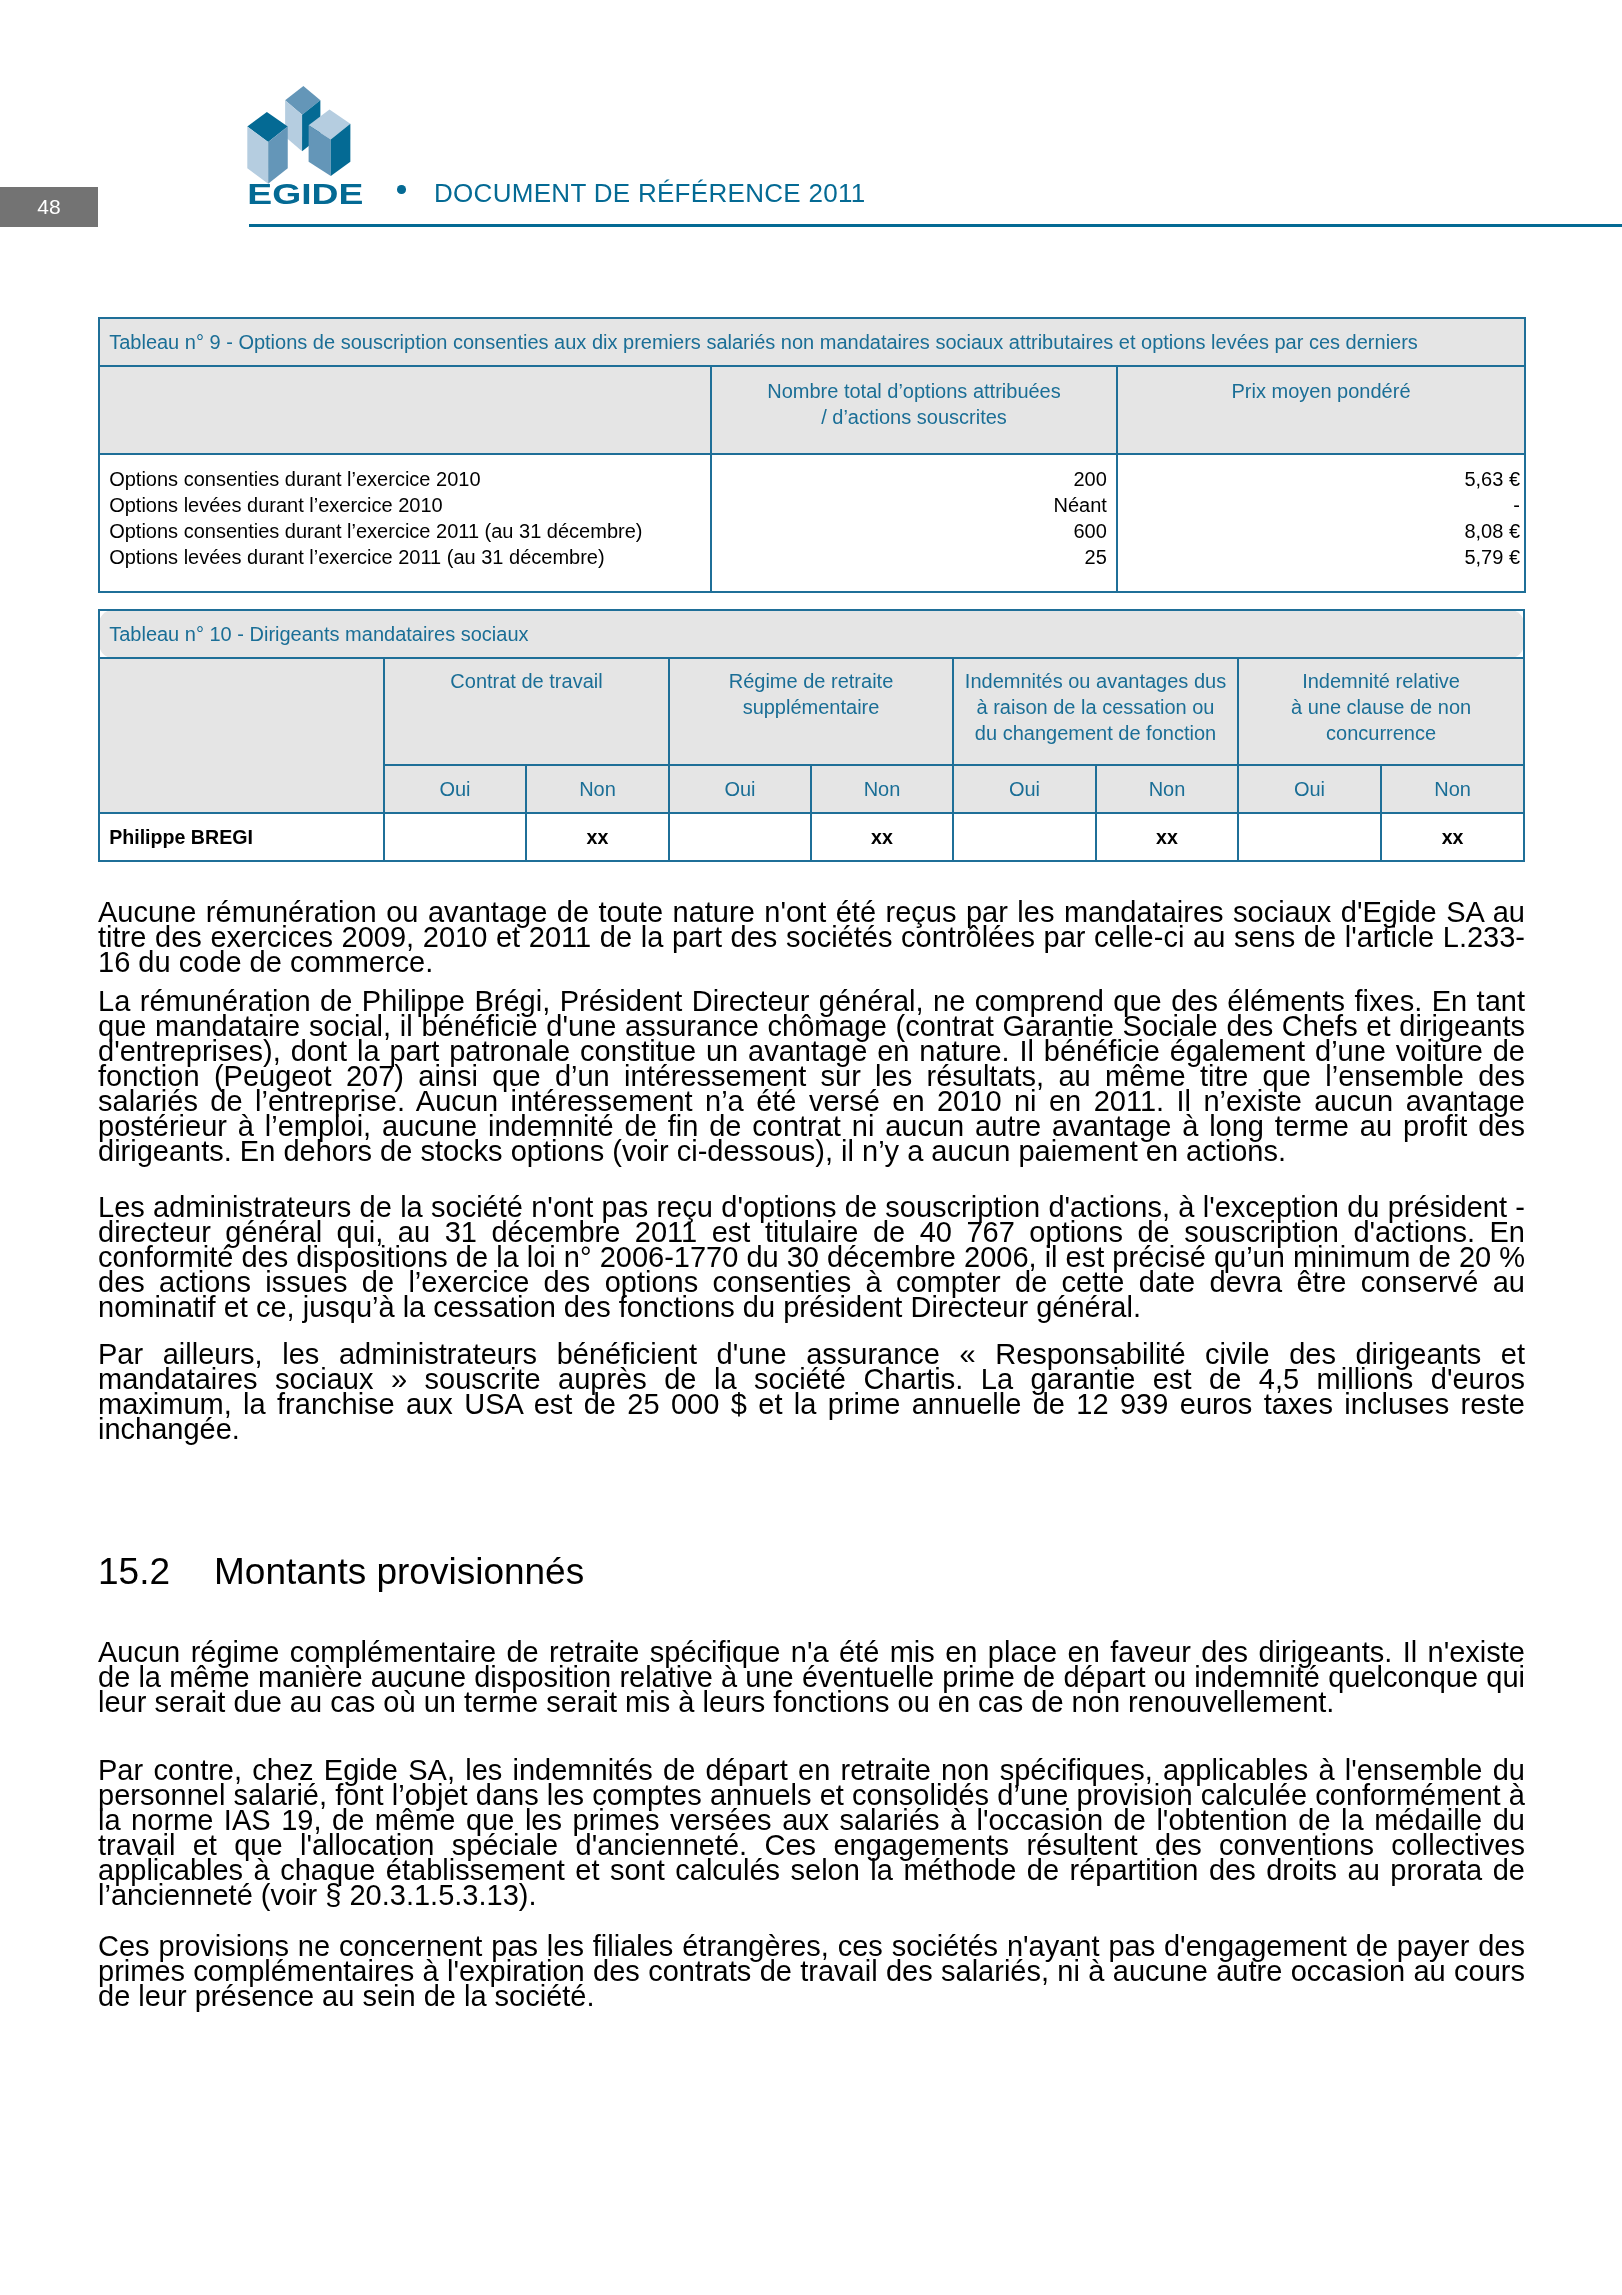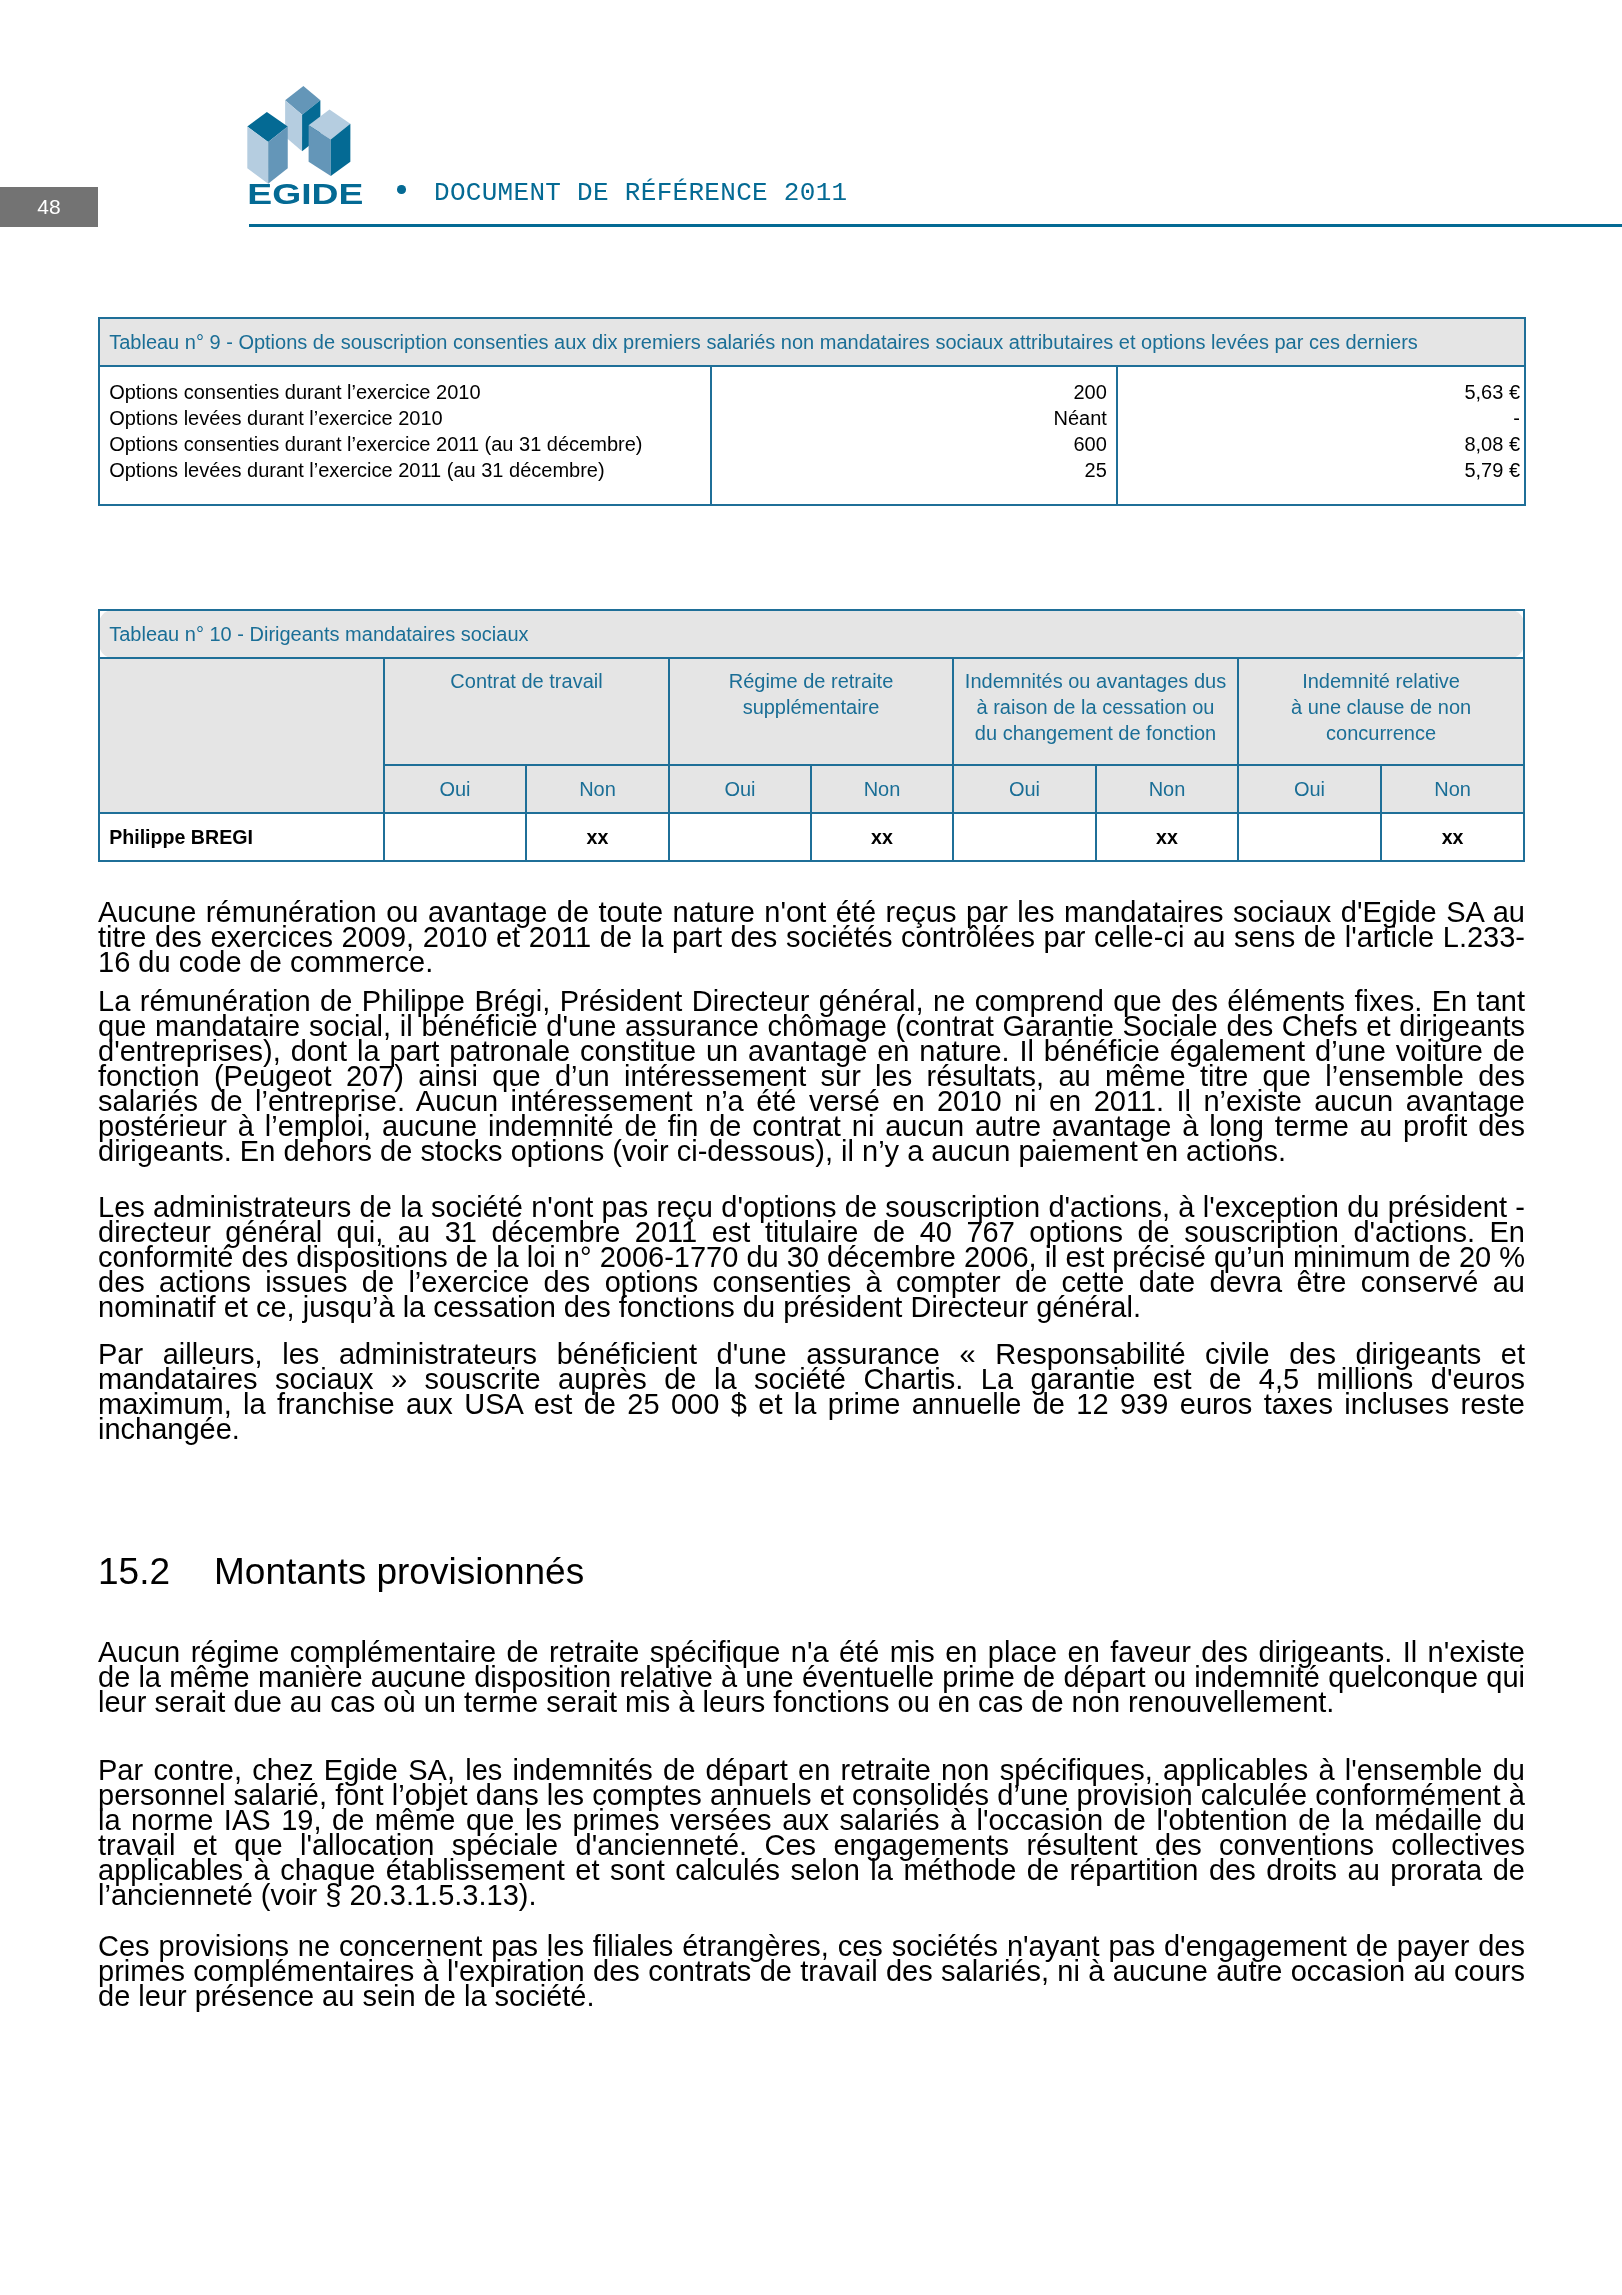--- a/index.html
+++ b/index.html
@@ -5,21 +5,21 @@
   html, body { margin:0; padding:0; background:#ffffff; }
   body { width:1623px; height:2295px; position:relative; overflow:hidden;
          font-family:"Liberation Sans", sans-serif; color:#000; }
   .abs { position:absolute; }
 
   
   #page-num-box { left:0; top:187px; width:98px; height:40px; background:#737373; }
   #page-num { color:#ffffff; font-size:21px; position:absolute; left:0; width:98px; top:7.9px; text-align:center; }
   #logo { left:247px; top:86px; width:118px; height:120px; }
   #header-bullet { left:397px; top:185px; width:8.5px; height:8.5px; border-radius:50%; background:#046A94; }
-  #header-title { left:434px; top:178px; font-size:26px; color:#046A94; letter-spacing:0.3px; white-space:nowrap;font-family:Liberation Mono, monospace; }
+  #header-title { left:434px; top:178px; font-size:26px; color:#046A94; letter-spacing:0.3px; white-space:nowrap; }
   #header-rule { left:249px; top:224px; width:1374px; height:3.3px; background:#046A94; }
 
   
   table.doc { position:absolute; left:98px; width:1427px; border-collapse:collapse; table-layout:fixed;
               font-size:20px; }
   table.doc td { border:2px solid #1F6F98; padding:0 9.2px; vertical-align:top; }
   .hdr { background:#e5e5e5; color:#1A6E96; }
   .title-cell { text-align:left; vertical-align:middle !important; }
   .center { text-align:center; }
   .right { text-align:right; }
@@ -74,20 +74,30 @@
 
 <table id="table9" class="doc">
   <colgroup>
       <col style="width:612px">
       <col style="width:406px">
       <col style="width:408px">
     </colgroup>
   <tbody>
       <tr class="r-title">
     <td colspan="3" class="hdr title-cell">Tableau n° 9 - Options de souscription consenties aux dix premiers salariés non mandataires sociaux attributaires et options levées par ces derniers</td>
+  </tr>
+  <tr class="r-head">
+    <td class="hdr"></td>
+    <td class="hdr center">
+      <span class="line">Nombre total d’options attribuées</span>
+      <span class="line">/ d’actions souscrites</span>
+    </td>
+    <td class="hdr center">
+      <span class="line">Prix moyen pondéré</span>
+    </td>
   </tr>
   <tr class="r-body">
     <td class="body-cell">
       <span class="line">Options consenties durant l’exercice 2010</span>
       <span class="line">Options levées durant l’exercice 2010</span>
       <span class="line">Options consenties durant l’exercice 2011 (au 31 décembre)</span>
       <span class="line">Options levées durant l’exercice 2011 (au 31 décembre)</span>
     </td>
     <td class="body-cell right">
       <span class="line">200</span>

